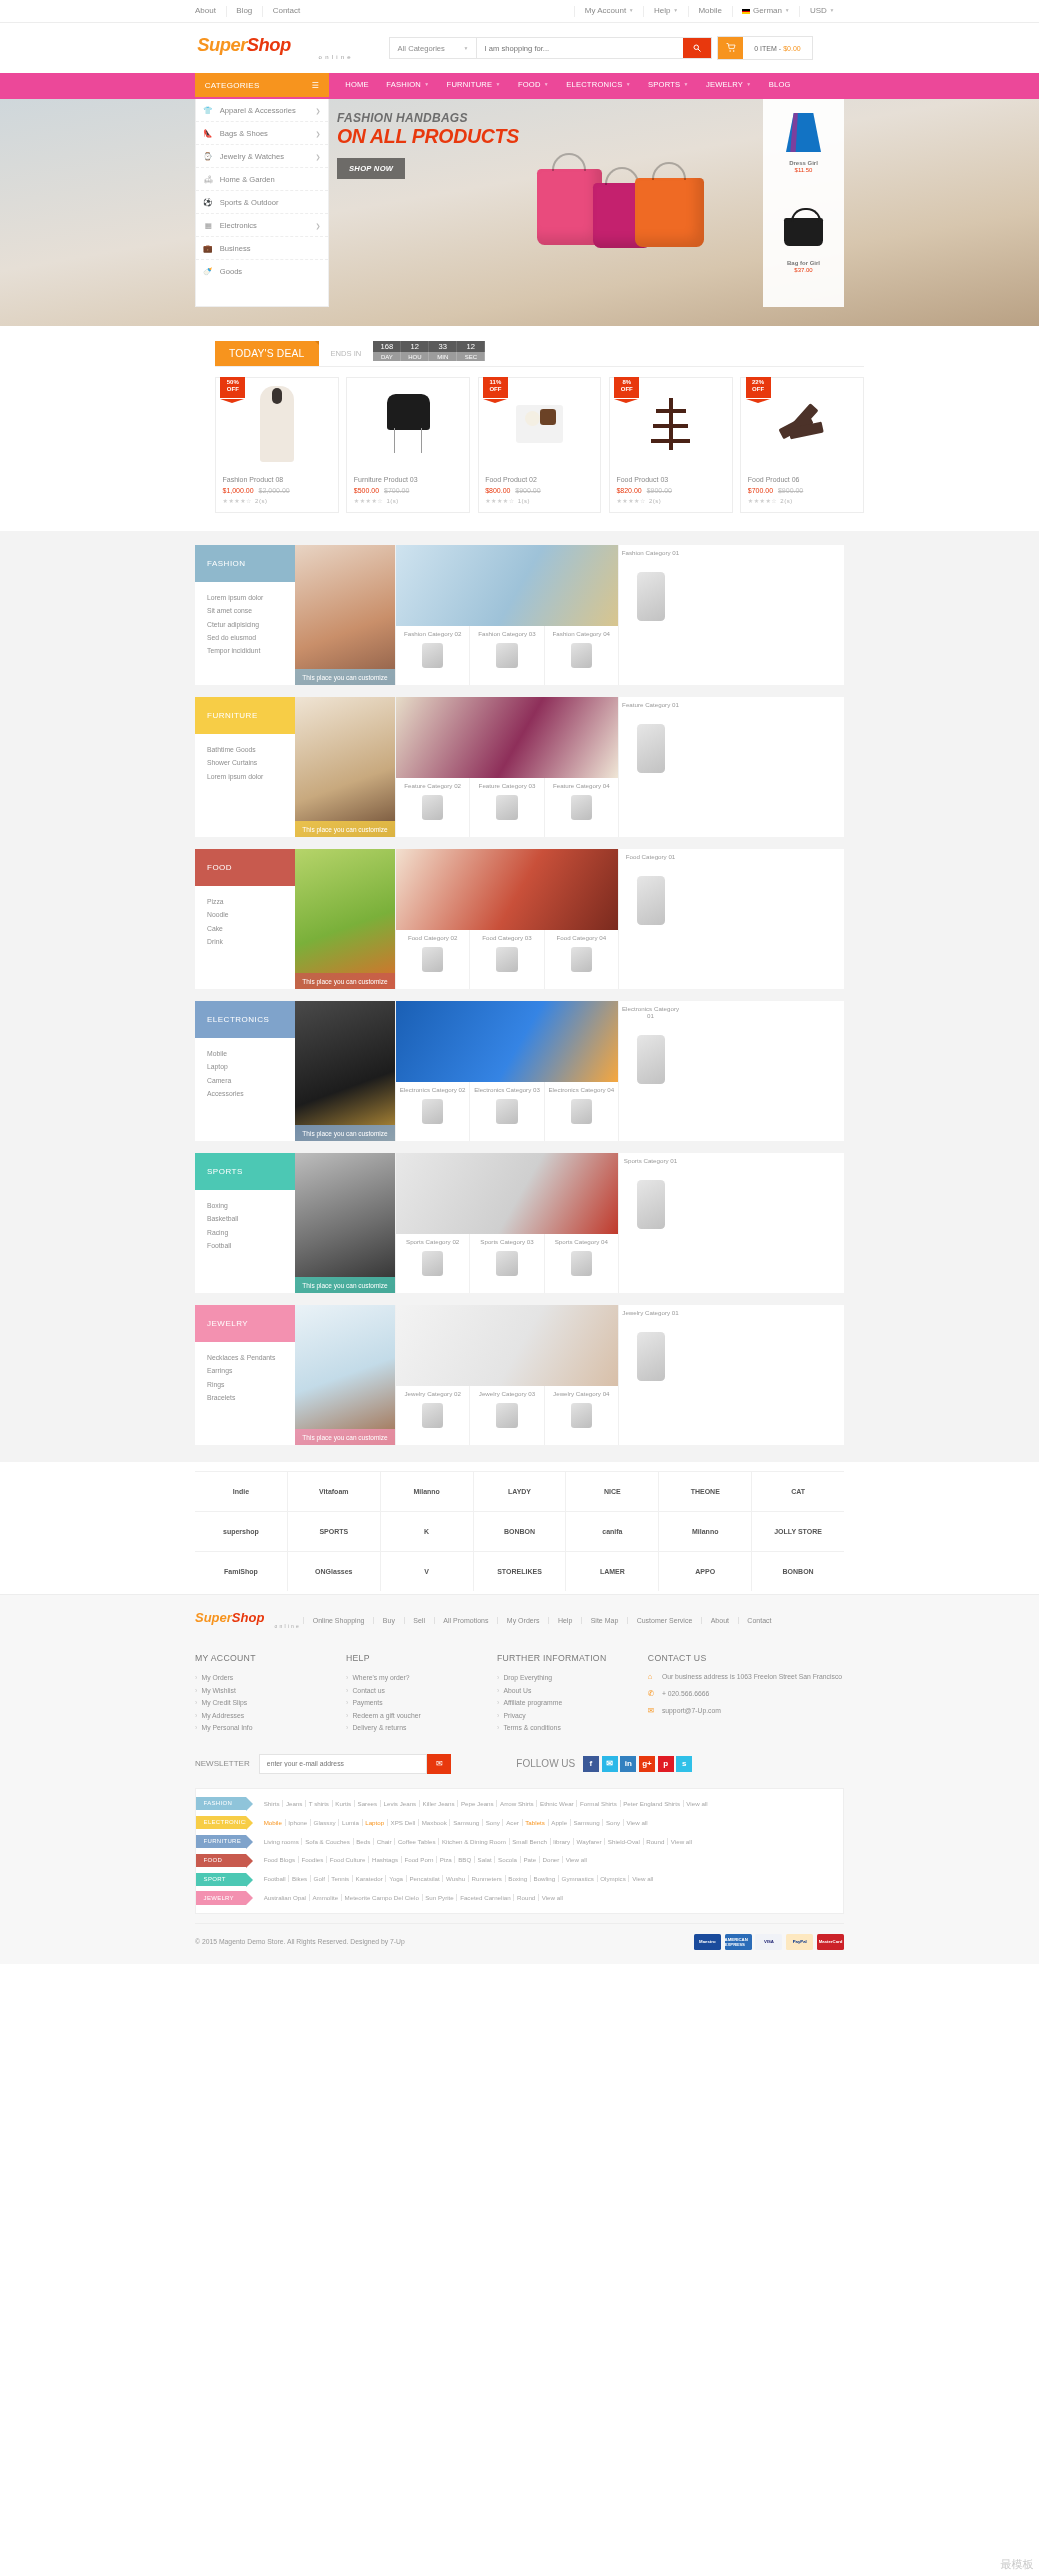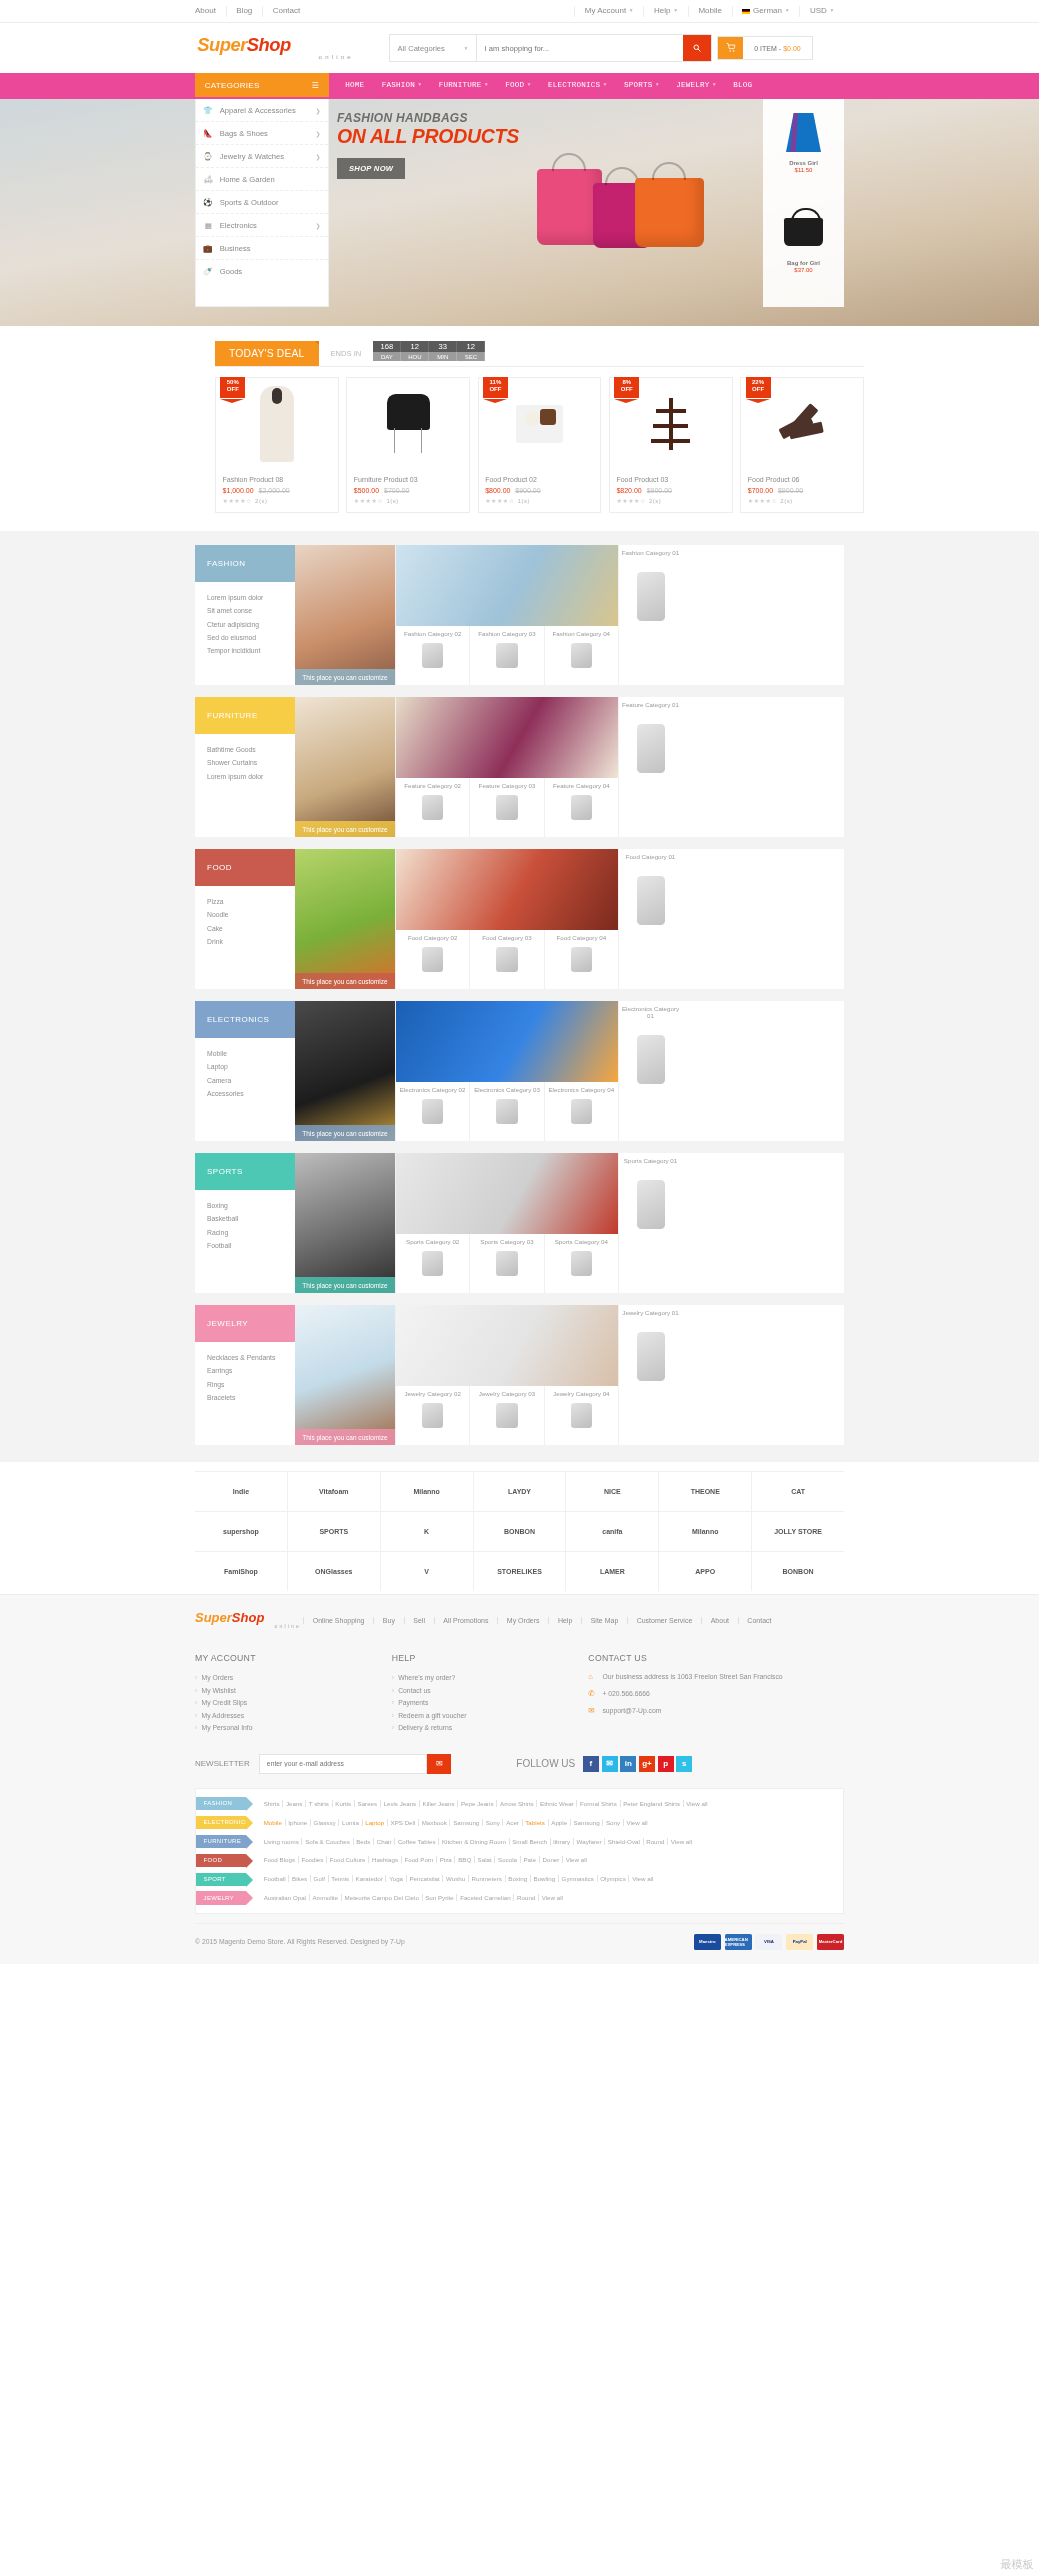--- a/index.html
+++ b/index.html
@@ -30,21 +30,21 @@
 
   
   .header { height:50px; }
   .header .wrap { display:flex; align-items:center; height:50px; }
   .logo { width:162px; padding-left:2.2px; }
   .logo .l1 { font-size:18.4px; font-weight:bold; font-style:italic; letter-spacing:-0.5px; line-height:17.3px;}
   .logo .l1 .a { color:#f7941e; }
   .logo .l1 .b { color:#e8380d; }
   .logo .l2 { font-size:6px; letter-spacing:3.2px; color:#9b9b9b; text-align:right; padding-right:3.2px;}
 
-  .searchbox { display:flex; border:0.5px solid #e5e5e5; height:28px; margin-left:32px; }
+  .searchbox { display:flex; border:0.5px solid #e5e5e5; height:22px; margin-left:32px; }
   .cat-select {
     width:87px; display:flex; align-items:center; justify-content:space-between;
     padding:0 7.6px; font-size:7.6px; color:#8c8c8c; border-right:0.5px solid #e5e5e5; cursor:pointer;
   }
   .search-input {
     border:none; outline:none; width:206px; padding:0 7.6px; font-size:7.6px;
     color:#b5b5b5; font-family:"Liberation Sans", sans-serif; background:#fff;
   }
   .search-btn {
     width:28px; background:#e8380d; border:none; color:#fff; cursor:pointer;
@@ -61,21 +61,21 @@
   
   .navbar { background:#ec4899; height:26px; position:relative; z-index:5;}
   .navbar .wrap { display:flex; height:24px; }
   .nav-cat {
     width:134px; background:#f7941e; color:#fff; font-size:8px; letter-spacing:0.3px;
     display:flex; align-items:center; justify-content:space-between; padding:0 9.7px; cursor:pointer;
   }
   .nav-links { display:flex; align-items:center; padding-left:7.6px; }
   .nav-links a {
     color:#fff; font-size:7.6px; padding:0 8.7px; line-height:24px; text-decoration:none;
-    display:flex; align-items:center; gap:3.2px; letter-spacing:0.2px;font-family:Liberation Mono, monospace;
+    display:flex; align-items:center; gap:3.2px; letter-spacing:0.2px;
   }
 
   
   .hero { position:relative; height:227px; overflow:hidden;
     background:linear-gradient(170deg,#cfd7db 0%,#e6dfd6 42%,#d7c6ae 72%,#b9a184 100%); }
   .hero-inner { width:649px; margin:0 auto; position:relative; height:227px; }
   .cat-panel {
     position:absolute; left:0; top:0; width:134px; background:#fff; height:208px;
     border:0.5px solid #eee; border-top:none;
   }
@@ -870,20 +870,30 @@
         <div class="f-col">
           <div class="f-h">HELP</div>
           <ul>
             <li>Where's my order?</li>
             <li>Contact us</li>
             <li>Payments</li>
             <li>Redeem a gift voucher</li>
             <li>Delivery &amp; returns</li>
           </ul>
         </div>
+        <div class="f-col">
+          <div class="f-h">FURTHER INFORMATION</div>
+          <ul>
+            <li>Drop Everything</li>
+            <li>About Us</li>
+            <li>Affiliate programme</li>
+            <li>Privacy</li>
+            <li>Terms &amp; conditions</li>
+          </ul>
+        </div>
         <div class="f-col contact">
           <div class="f-h">CONTACT US</div>
           <div class="c-row">
             <span class="c-ico">⌂</span>
             <span>Our business address is 1063 Freelon Street San Francisco</span>
           </div>
           <div class="c-row">
             <span class="c-ico">✆</span>
             <span>+ 020.566.6666</span>
           </div>

